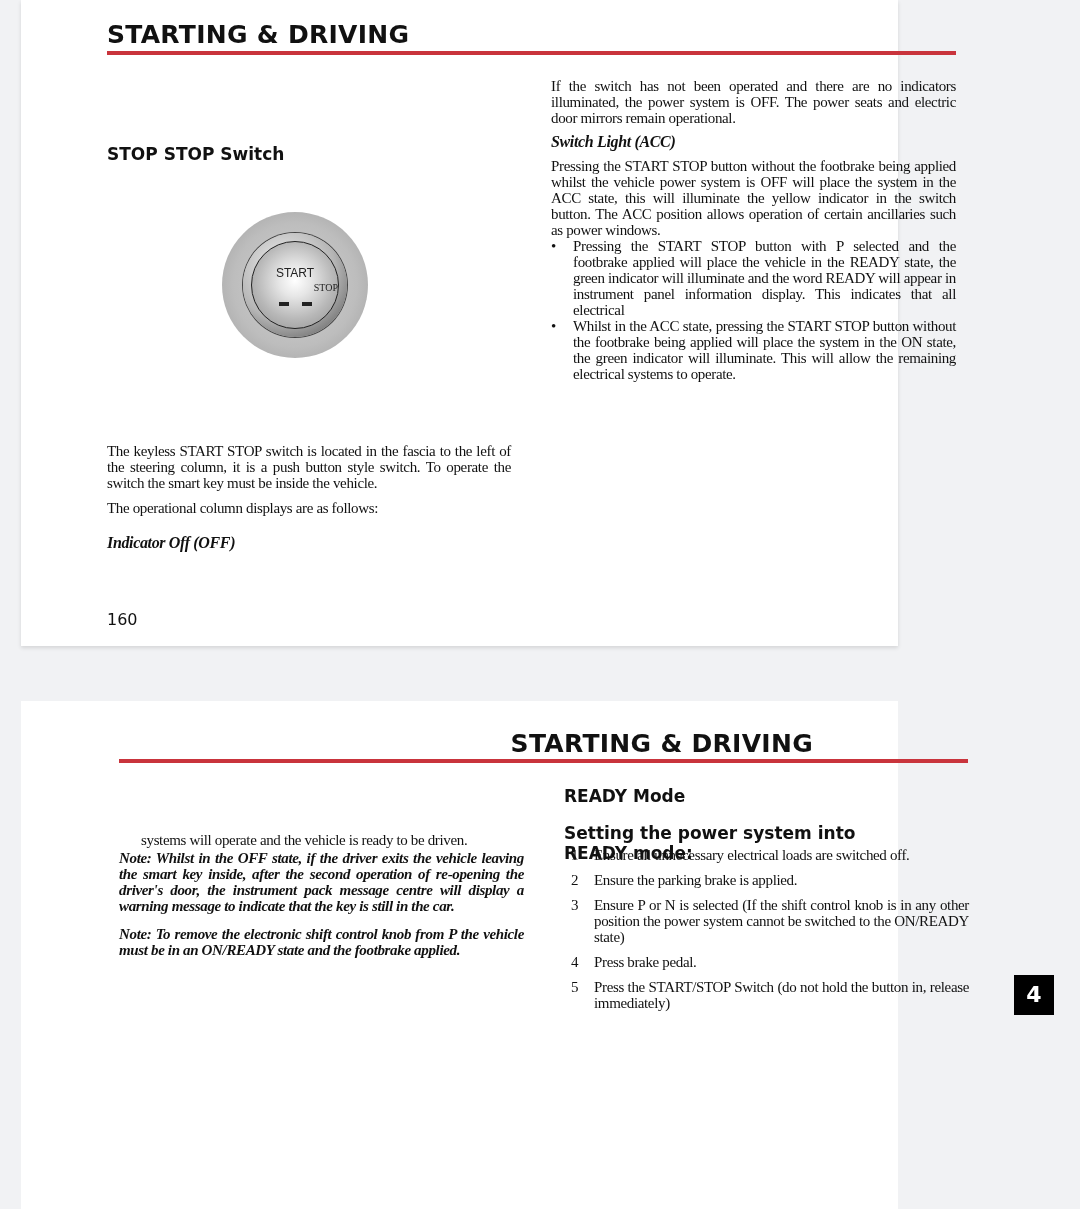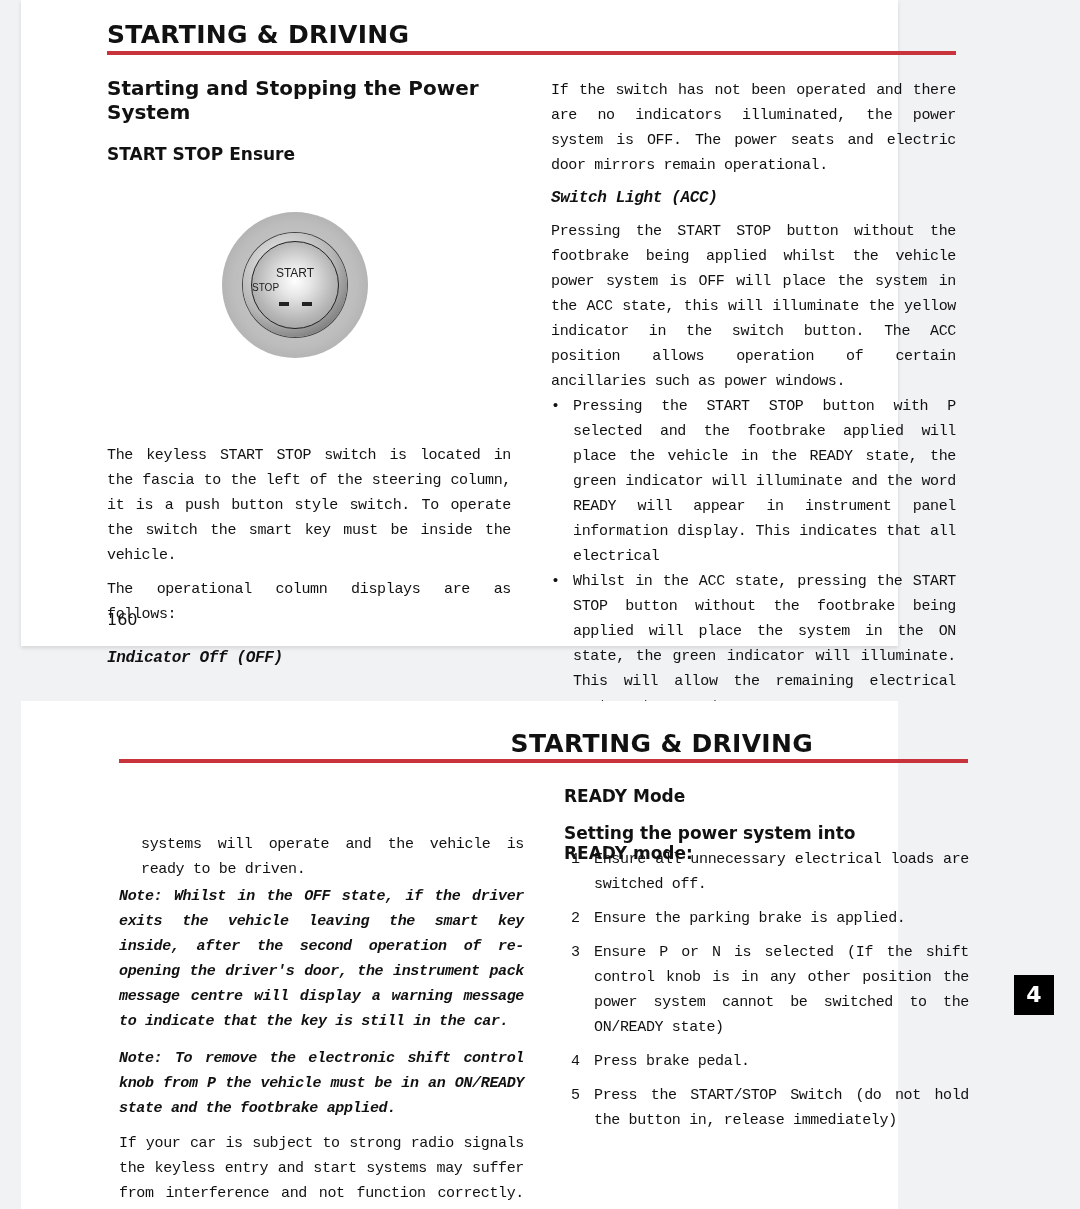--- a/index.html
+++ b/index.html
@@ -18,22 +18,22 @@
 
   .section-title {
     position:absolute; font-weight:bold; font-size:25px; letter-spacing:0.3px;
     color:#111; white-space:nowrap;
   }
   .red-rule { position:absolute; height:4px; background:#c9343c; }
 
   .h2 { position:absolute; font-weight:bold; font-size:20px; line-height:24px; }
   .h3 { position:absolute; font-weight:bold; font-size:17px; }
   .body {
-    position:absolute; font-size:15px; line-height:25px; text-align:justify;
-    font-family:Liberation Mono, monospace; letter-spacing:-0.35px;
+    position:absolute; font-size:15px; line-height:16px; text-align:justify;
+    font-family:Liberation Serif, serif; letter-spacing:-0.35px;
   }
   .body p { margin:0; }
   .ital-head { font-weight:bold; font-style:italic; font-size:16px; }
   .note { font-weight:bold; font-style:italic; }
   .bullets { list-style:none; margin:0; padding:0; }
   .bullets li { position:relative; padding-left:22px; }
   .bullets li::before { content:"•"; position:absolute; left:0; top:0; }
   .steps { margin:0; padding:0; list-style:none; }
   .steps li { position:relative; padding-left:30px; }
   .steps li .num { position:absolute; left:7px; top:0; }
@@ -47,38 +47,37 @@
     position:absolute; left:21px; top:21px; width:104px; height:104px; border-radius:50%;
     background:radial-gradient(circle at 40% 35%, #f4f4f4 0%, #b5b5b5 55%, #4a4a4a 100%);
     box-shadow:0 0 0 1px #444;
   }
   .switch-face {
     position:absolute; left:8px; top:8px; width:86px; height:86px; border-radius:50%;
     border:1.5px solid #222;
     background:radial-gradient(circle at 50% 45%, #ffffff 0%, #e6e6e6 25%, #b8b8b8 60%, #8d8d8d 100%);
   }
   .sw-start { position:absolute; left:0; right:0; top:24px; text-align:center; font-size:12px; color:#222; font-family:"Liberation Sans", sans-serif; }
-  .sw-stop { position:absolute; left:0; right:0; top:40px; text-align:left; font-size:10px; color:#222; font-family:Liberation Sans, sans-serif; }
+  .sw-stop { position:absolute; left:0; right:0; top:40px; text-align:right; font-size:10px; color:#222; font-family:Liberation Serif, serif; }
   .sw-led { position:absolute; top:60px; width:10px; height:4px; background:#222; }
 
   .page-num { position:absolute; font-size:16px; }
   .thumb-tab {
     position:absolute; left:1014px; top:975px; width:40px; height:40px; background:#000; color:#fff;
     font-weight:bold; font-size:22px; text-align:center; line-height:40px;
   }
 </style>
 </head>
 <body>
 
 <div class="page" id="page1">
   <div class="section-title" style="left:86px; top:20px;">STARTING &amp; DRIVING</div>
   <div class="red-rule" style="left:86px; top:51px; width:849px;"></div>
 
-  <div class="h2" style="left:86px; top:76px; width:380px;">Starting and Stopping the Power System</div>
-  <div class="h3" style="left:86px; top:144px;">START STOP Ensure</div>
+  <div class="h3" style="left:86px; top:144px;">STOP STOP Switch</div>
 
   <div class="switch-outer">
     <div class="switch-ring">
       <div class="switch-face">
         <div class="sw-start">START</div>
         <div class="sw-stop">STOP</div>
         <div class="sw-led" style="left:27px;"></div>
         <div class="sw-led" style="left:50px;"></div>
       </div>
     </div>
@@ -104,21 +103,20 @@
 </div>
 
 <div class="page" id="page2">
   <div class="section-title" style="right:85px; top:28px;">STARTING &amp; DRIVING</div>
   <div class="red-rule" style="left:98px; top:58px; width:849px;"></div>
 
   <div class="body" style="left:98px; top:86px; width:405px;">
     <p style="padding-left:22px;margin-top:45px;">systems will operate and the vehicle is ready to be driven.</p>
     <p style="margin-top:2px;" class="note">Note:  Whilst in the OFF state, if the driver exits the vehicle leaving the smart key inside, after the second operation of re-opening the driver's door, the instrument pack message centre will display a warning message to indicate that the key is still in the car.</p>
     <p style="margin-top:12px;" class="note">Note: To remove the electronic shift control knob from P the vehicle must be in an ON/READY state and the footbrake applied.</p>
-    <p style="margin-top:10px;">If your car is subject to strong radio signals the keyless entry and start systems may suffer from interference and not function correctly. Please see the ‘Alternative Starting’ procedure.</p>
   </div>
 
   <div class="h3" style="left:543px; top:85px;">READY Mode</div>
   <div class="h3" style="left:543px; top:122px;">Setting the power system into READY mode:</div>
 
   <div class="body" style="left:543px; top:146px; width:405px;">
     <ol class="steps">
       <li style="margin-bottom:9px;"><span class="num">1</span><span>Ensure all unnecessary electrical loads are switched off.</span></li>
       <li style="margin-bottom:9px;"><span class="num">2</span><span>Ensure the parking brake is applied.</span></li>
       <li style="margin-bottom:9px;"><span class="num">3</span><span>Ensure P or N is selected (If the shift control knob is in any other position the power system cannot be switched to the ON/READY state)</span></li>

